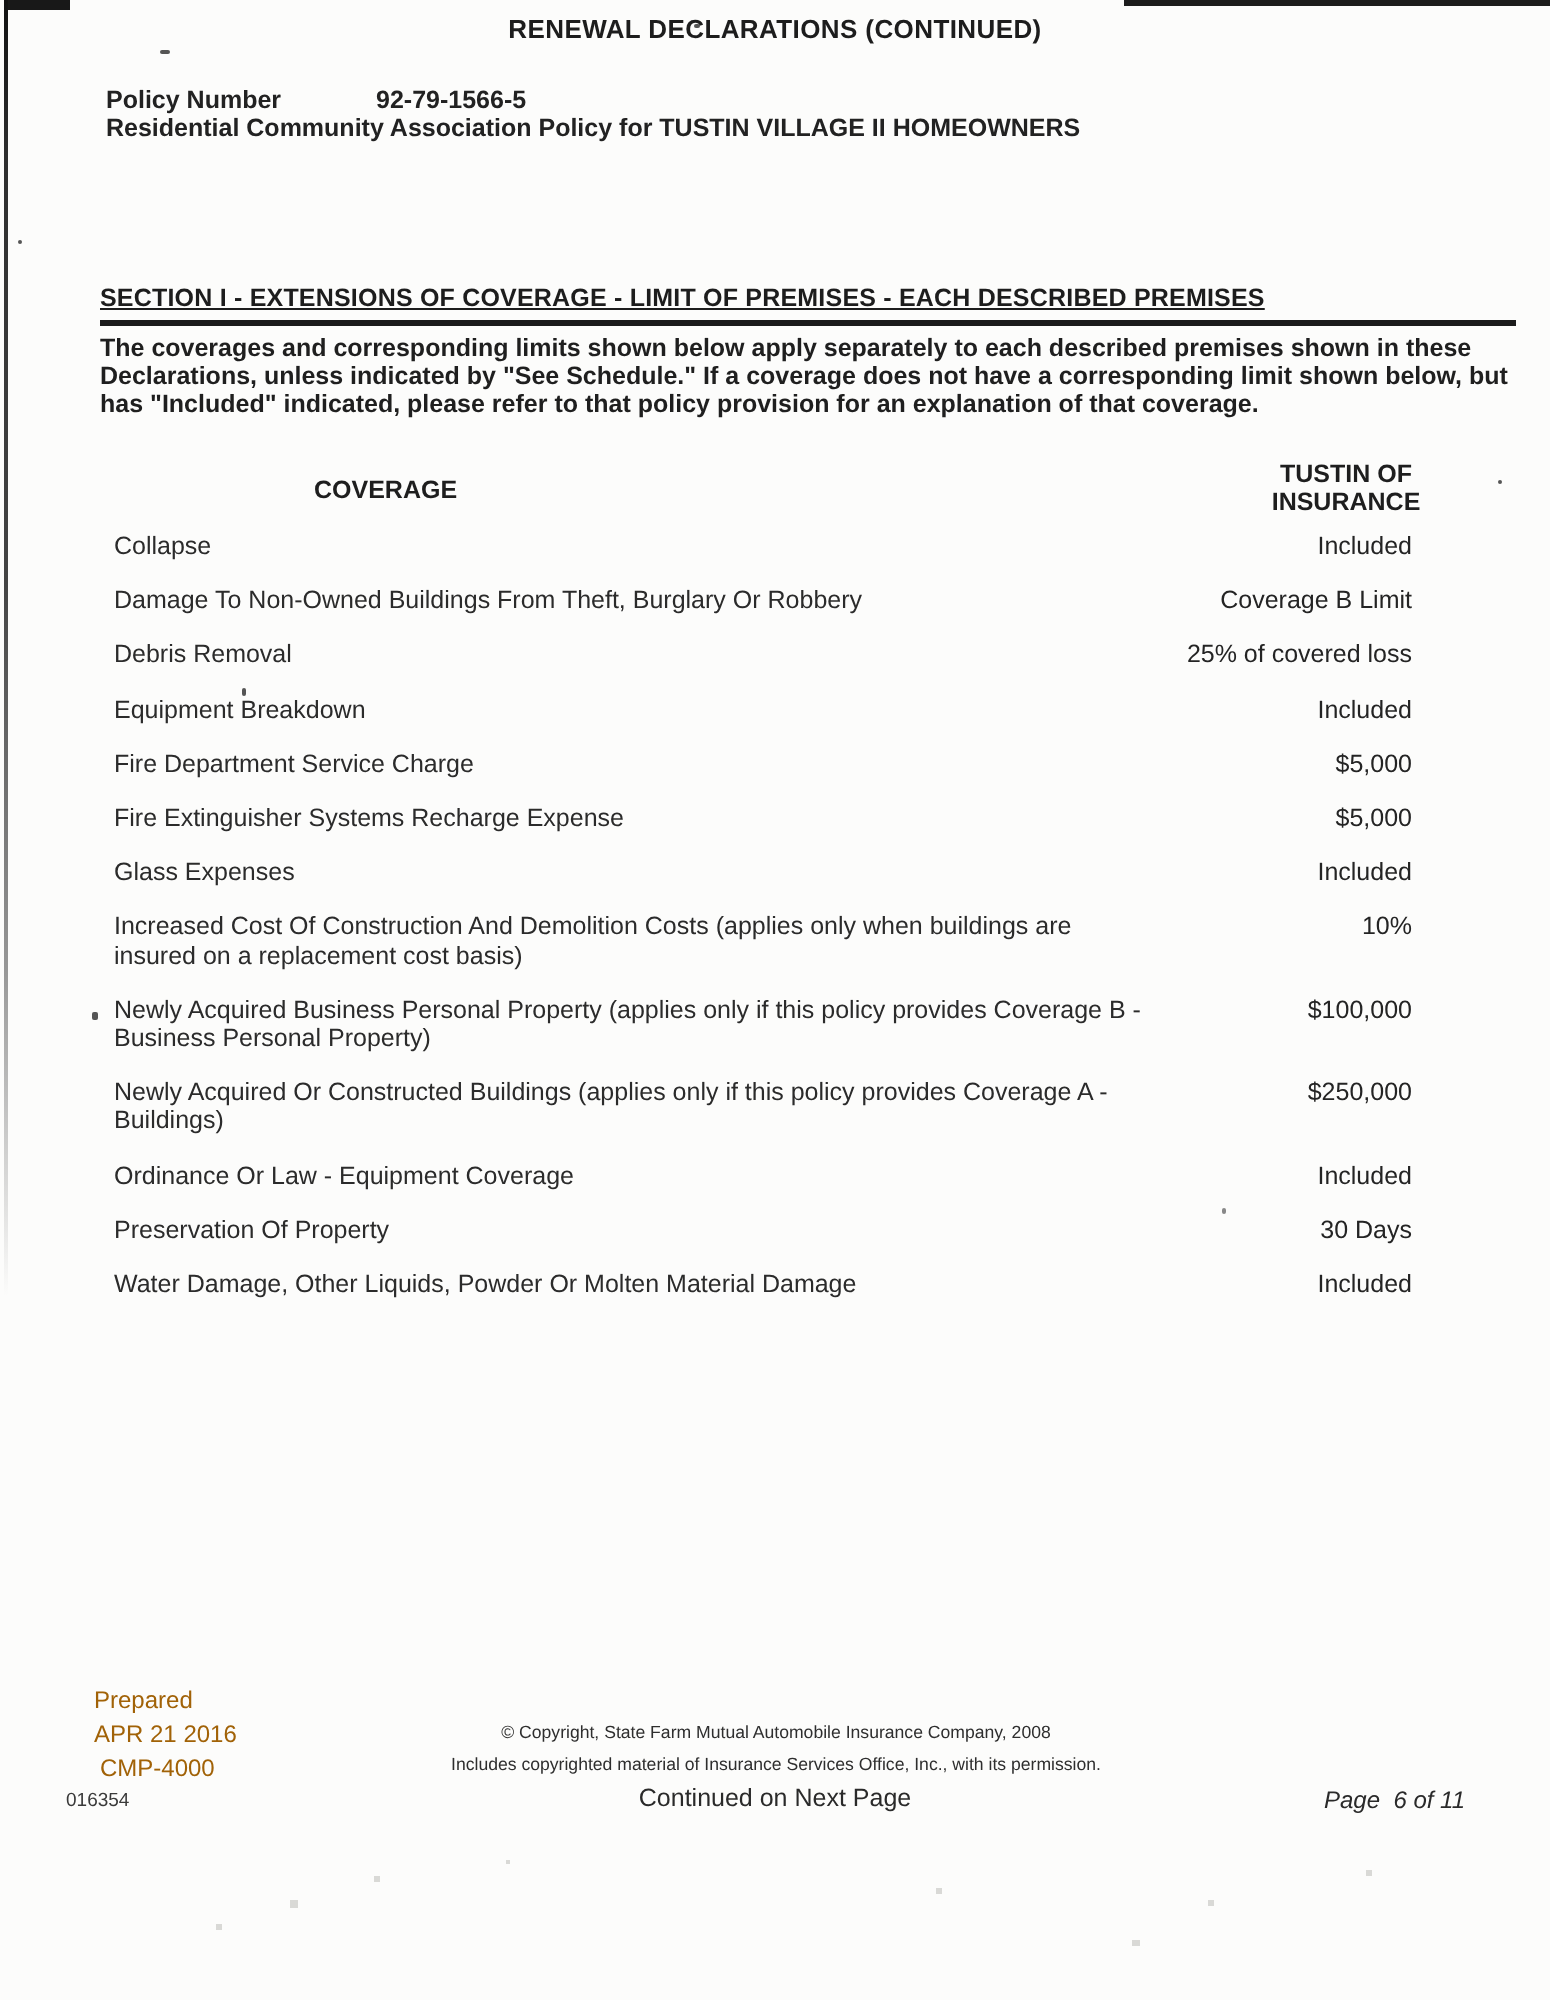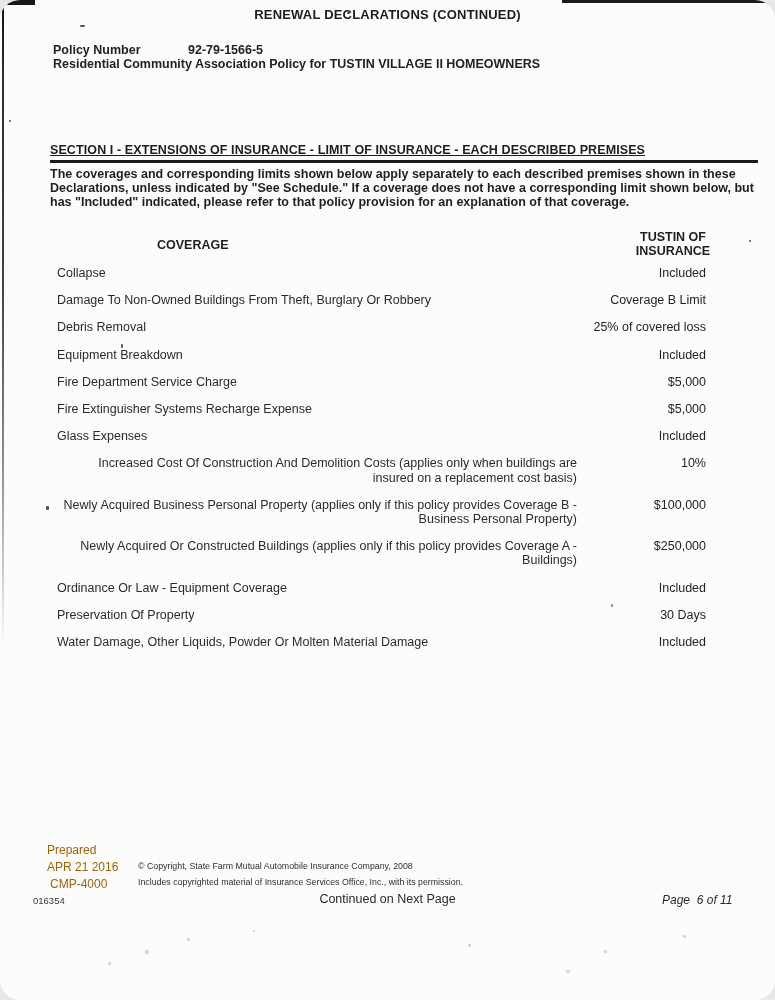--- a/index.html
+++ b/index.html
@@ -4,21 +4,20 @@
 <style>
   html,body{margin:0;padding:0;background:#e8e8e8;}
   .page{
     position:relative;
     width:775px;height:1000px;
     margin:0 auto;
     background:#fcfcfb;
     overflow:hidden;
     font-family:"Liberation Sans", sans-serif;
     color:#222;
-    border-radius:20px;
   }
   
   .art{position:absolute;pointer-events:none;}
   .corner-bar{left:2px;top:0;width:33px;height:5px;background:#181818;}
   .left-edge{left:2px;top:0;width:2px;height:648px;
     background:linear-gradient(to bottom,#111 0%,#2e2e2e 12%,#444 45%,rgba(70,70,70,.55) 75%,rgba(90,90,90,0) 100%);}
   .top-right-line{left:562px;top:0;width:213px;height:3px;background:#1c1c1c;}
   .speck{background:#555;border-radius:1px;}
   .faint{background:#d9d9d6;}
   
@@ -44,26 +43,26 @@
   .intro{
     position:absolute;left:50px;top:168px;width:706px;
     font-size:12.5px;font-weight:700;line-height:13.8px;color:#1f1f1f;
   }
   
   .col-coverage{position:absolute;left:157px;top:238px;font-size:12.5px;font-weight:700;color:#1e1e1e;}
   .col-limit{position:absolute;left:618px;top:231px;width:110px;text-align:center;
     font-size:12.5px;font-weight:700;line-height:13.5px;color:#1e1e1e;}
   .tbl{position:absolute;left:57px;top:266px;width:649px;}
   .row{display:flex;justify-content:space-between;align-items:flex-start;margin-bottom:13px;}
-  .row .cov{max-width:520px;font-size:12.5px;line-height:14.2px;color:#2b2b2b;text-align:right;}
+  .row .cov{max-width:520px;font-size:12.5px;line-height:14.2px;color:#2b2b2b;}
   .row .lim{white-space:nowrap;font-size:12.5px;line-height:14.2px;color:#242424;text-align:right;}
   
   .prepared{position:absolute;left:47px;top:842px;font-size:12px;line-height:17px;color:#a16207;}
   .doc-code{position:absolute;left:33px;top:895px;font-size:9.5px;color:#3a3a3a;}
-  .copyright{position:absolute;left:138px;top:858px;width:500px;text-align:left;
+  .copyright{position:absolute;left:138px;top:858px;width:500px;text-align:center;
     font-size:8.8px;line-height:16px;color:#2e2e2e;}
   .continued{position:absolute;left:0;top:892px;width:775px;text-align:center;font-size:12.5px;color:#2a2a2a;}
   .page-indicator{position:absolute;left:662px;top:893px;font-size:12px;color:#2a2a2a;white-space:pre;font-style:italic;}
 </style>
 </head>
 <body>
 
 <div class="page">
 
   <div class="art corner-bar"></div>
@@ -86,21 +85,21 @@
   <div class="art faint" style="left:253px;top:930px;width:2px;height:2px;"></div>
 
   <div class="doc-title">RENEWAL DECLARATIONS (CONTINUED)</div>
   <div class="policy-line">Residential Community Association Policy for TUSTIN VILLAGE II HOMEOWNERS</div>
   <div class="policy-number-row">
     <span>Policy Number</span>
     <span class="num">92-79-1566-5</span>
   </div>
 
   <div class="section-heading">
-    <span>SECTION I - EXTENSIONS OF INSURANCE - LIMIT OF INSURANCE - EACH DESCRIBED PREMISES</span>
+    <span>SECTION I - EXTENSIONS OF COVERAGE - LIMIT OF PREMISES - EACH DESCRIBED PREMISES</span>
   </div>
   <div class="intro">The coverages and corresponding limits shown below apply separately to each described premises shown in these Declarations, unless indicated by "See Schedule."  If a coverage does not have a corresponding limit shown below, but has "Included" indicated, please refer to that policy provision for an explanation of that coverage.</div>
 
   <div class="col-coverage">COVERAGE</div>
   <div class="col-limit">
     <div>TUSTIN OF</div>
     <div>INSURANCE</div>
   </div>
 
   <div class="tbl">

